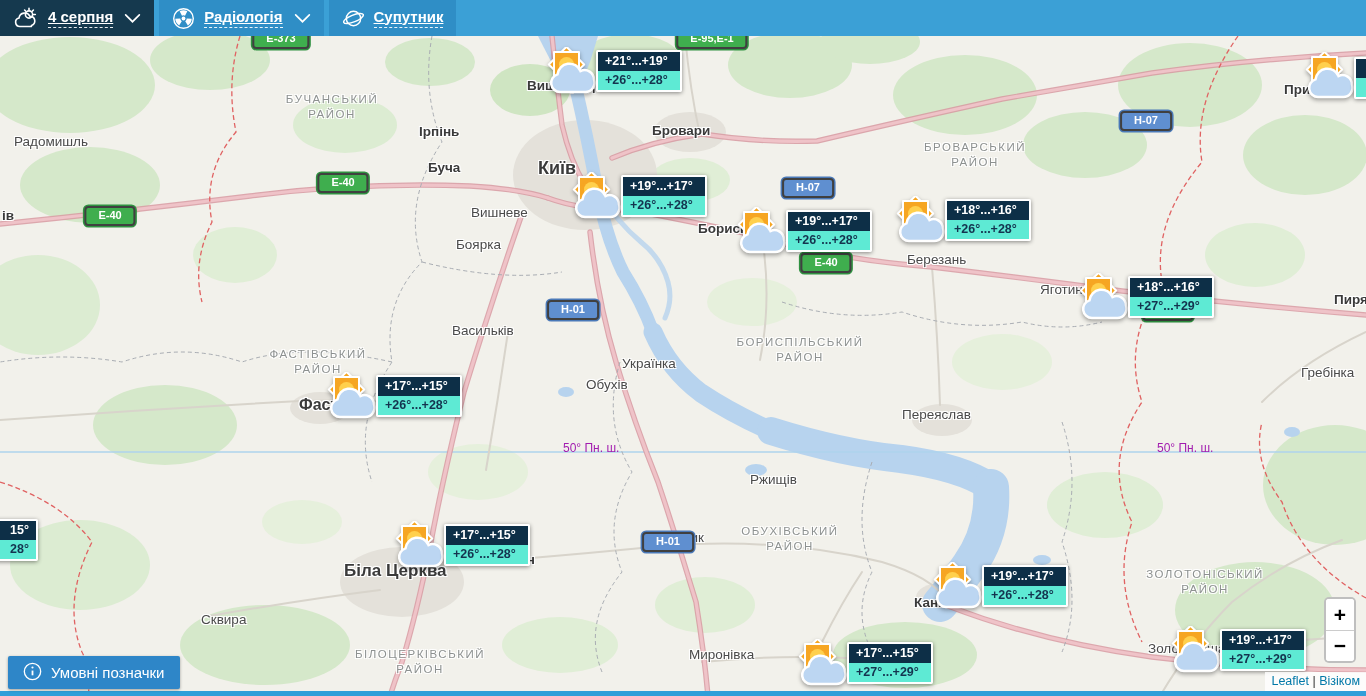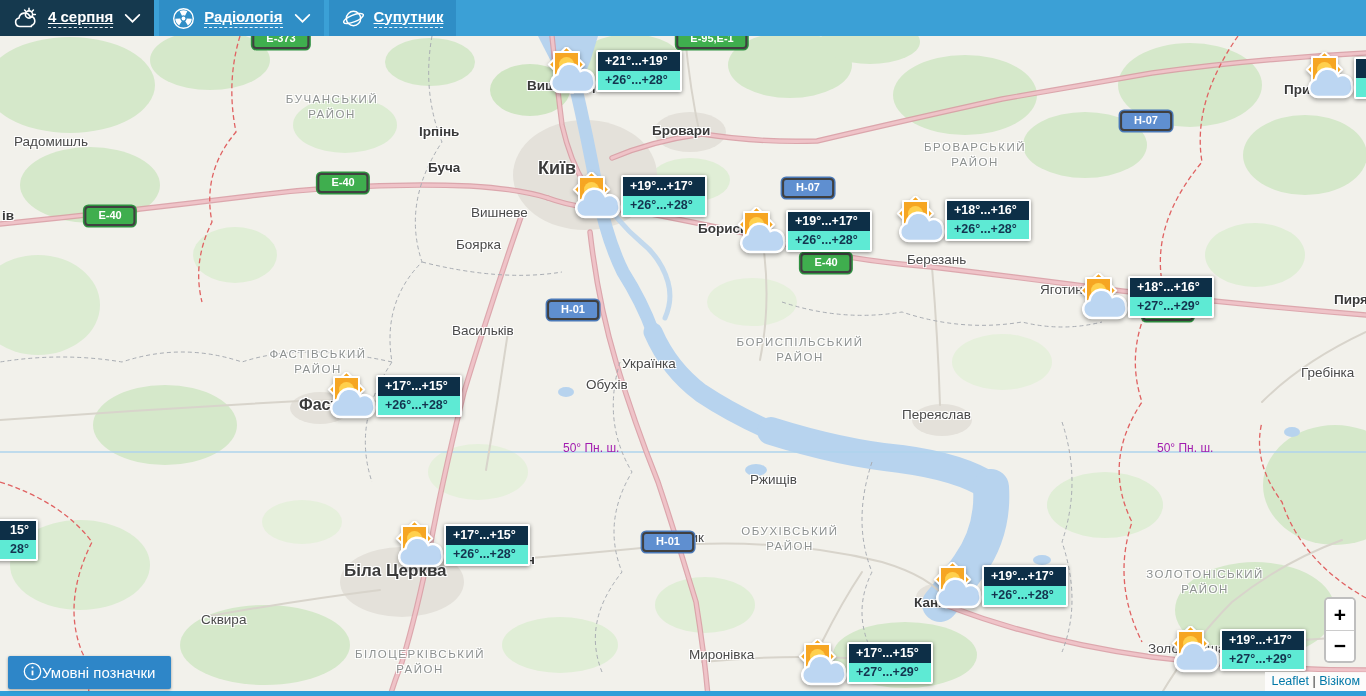--- a/index.html
+++ b/index.html
@@ -34,21 +34,21 @@
   .wlabel { position:absolute; z-index:9; border:2px solid #fff; border-radius:2px; box-shadow:0 1px 4px rgba(0,0,0,.45);
             font-size:12.5px; font-weight:700; min-width:86px; overflow:hidden; }
   .trow { padding:1px 7px; line-height:17px; min-height:19px; white-space:nowrap; }
   .trow.dark  { background:#0d2f47; color:#fff; }
   .trow.light { background:#5eead4; color:#14344f; }
   .wlabel.alignright { width:88px; } .wlabel.alignright .trow { text-align:right; }
 
   .latlabel { position:absolute; color:#a21caf; font-size:12px; z-index:2; }
 
   
-  .legend-btn { position:absolute; left:8px; bottom:7px; height:33px; display:flex; align-items:center; 
+  .legend-btn { position:absolute; left:8px; bottom:7px; height:33px; display:flex; align-items:center; gap:9px;
                 padding:0 15px; background:#2e86c8; color:#fff; font-size:15px; border-radius:2px; z-index:20;
                 box-shadow:0 1px 3px rgba(0,0,0,.35); cursor:pointer; }
   .zoomctl { position:absolute; right:10px; top:597px; width:32px; border:2px solid rgba(0,0,0,.25); border-radius:5px;
              overflow:hidden; background:#fff; z-index:20; }
   .zbtn { width:100%; height:31px; display:flex; align-items:center; justify-content:center; font-size:21px;
           font-weight:700; color:#000; background:#fff; cursor:pointer; }
   .zbtn + .zbtn { border-top:1px solid #ccc; }
   .attrib { position:absolute; right:0; bottom:5px; background:rgba(255,255,255,.8); padding:2px 6px 3px;
             font-size:12.5px; z-index:20; color:#333; white-space:nowrap; }
   .attrib .lnk { color:#0078a8; cursor:pointer; }

